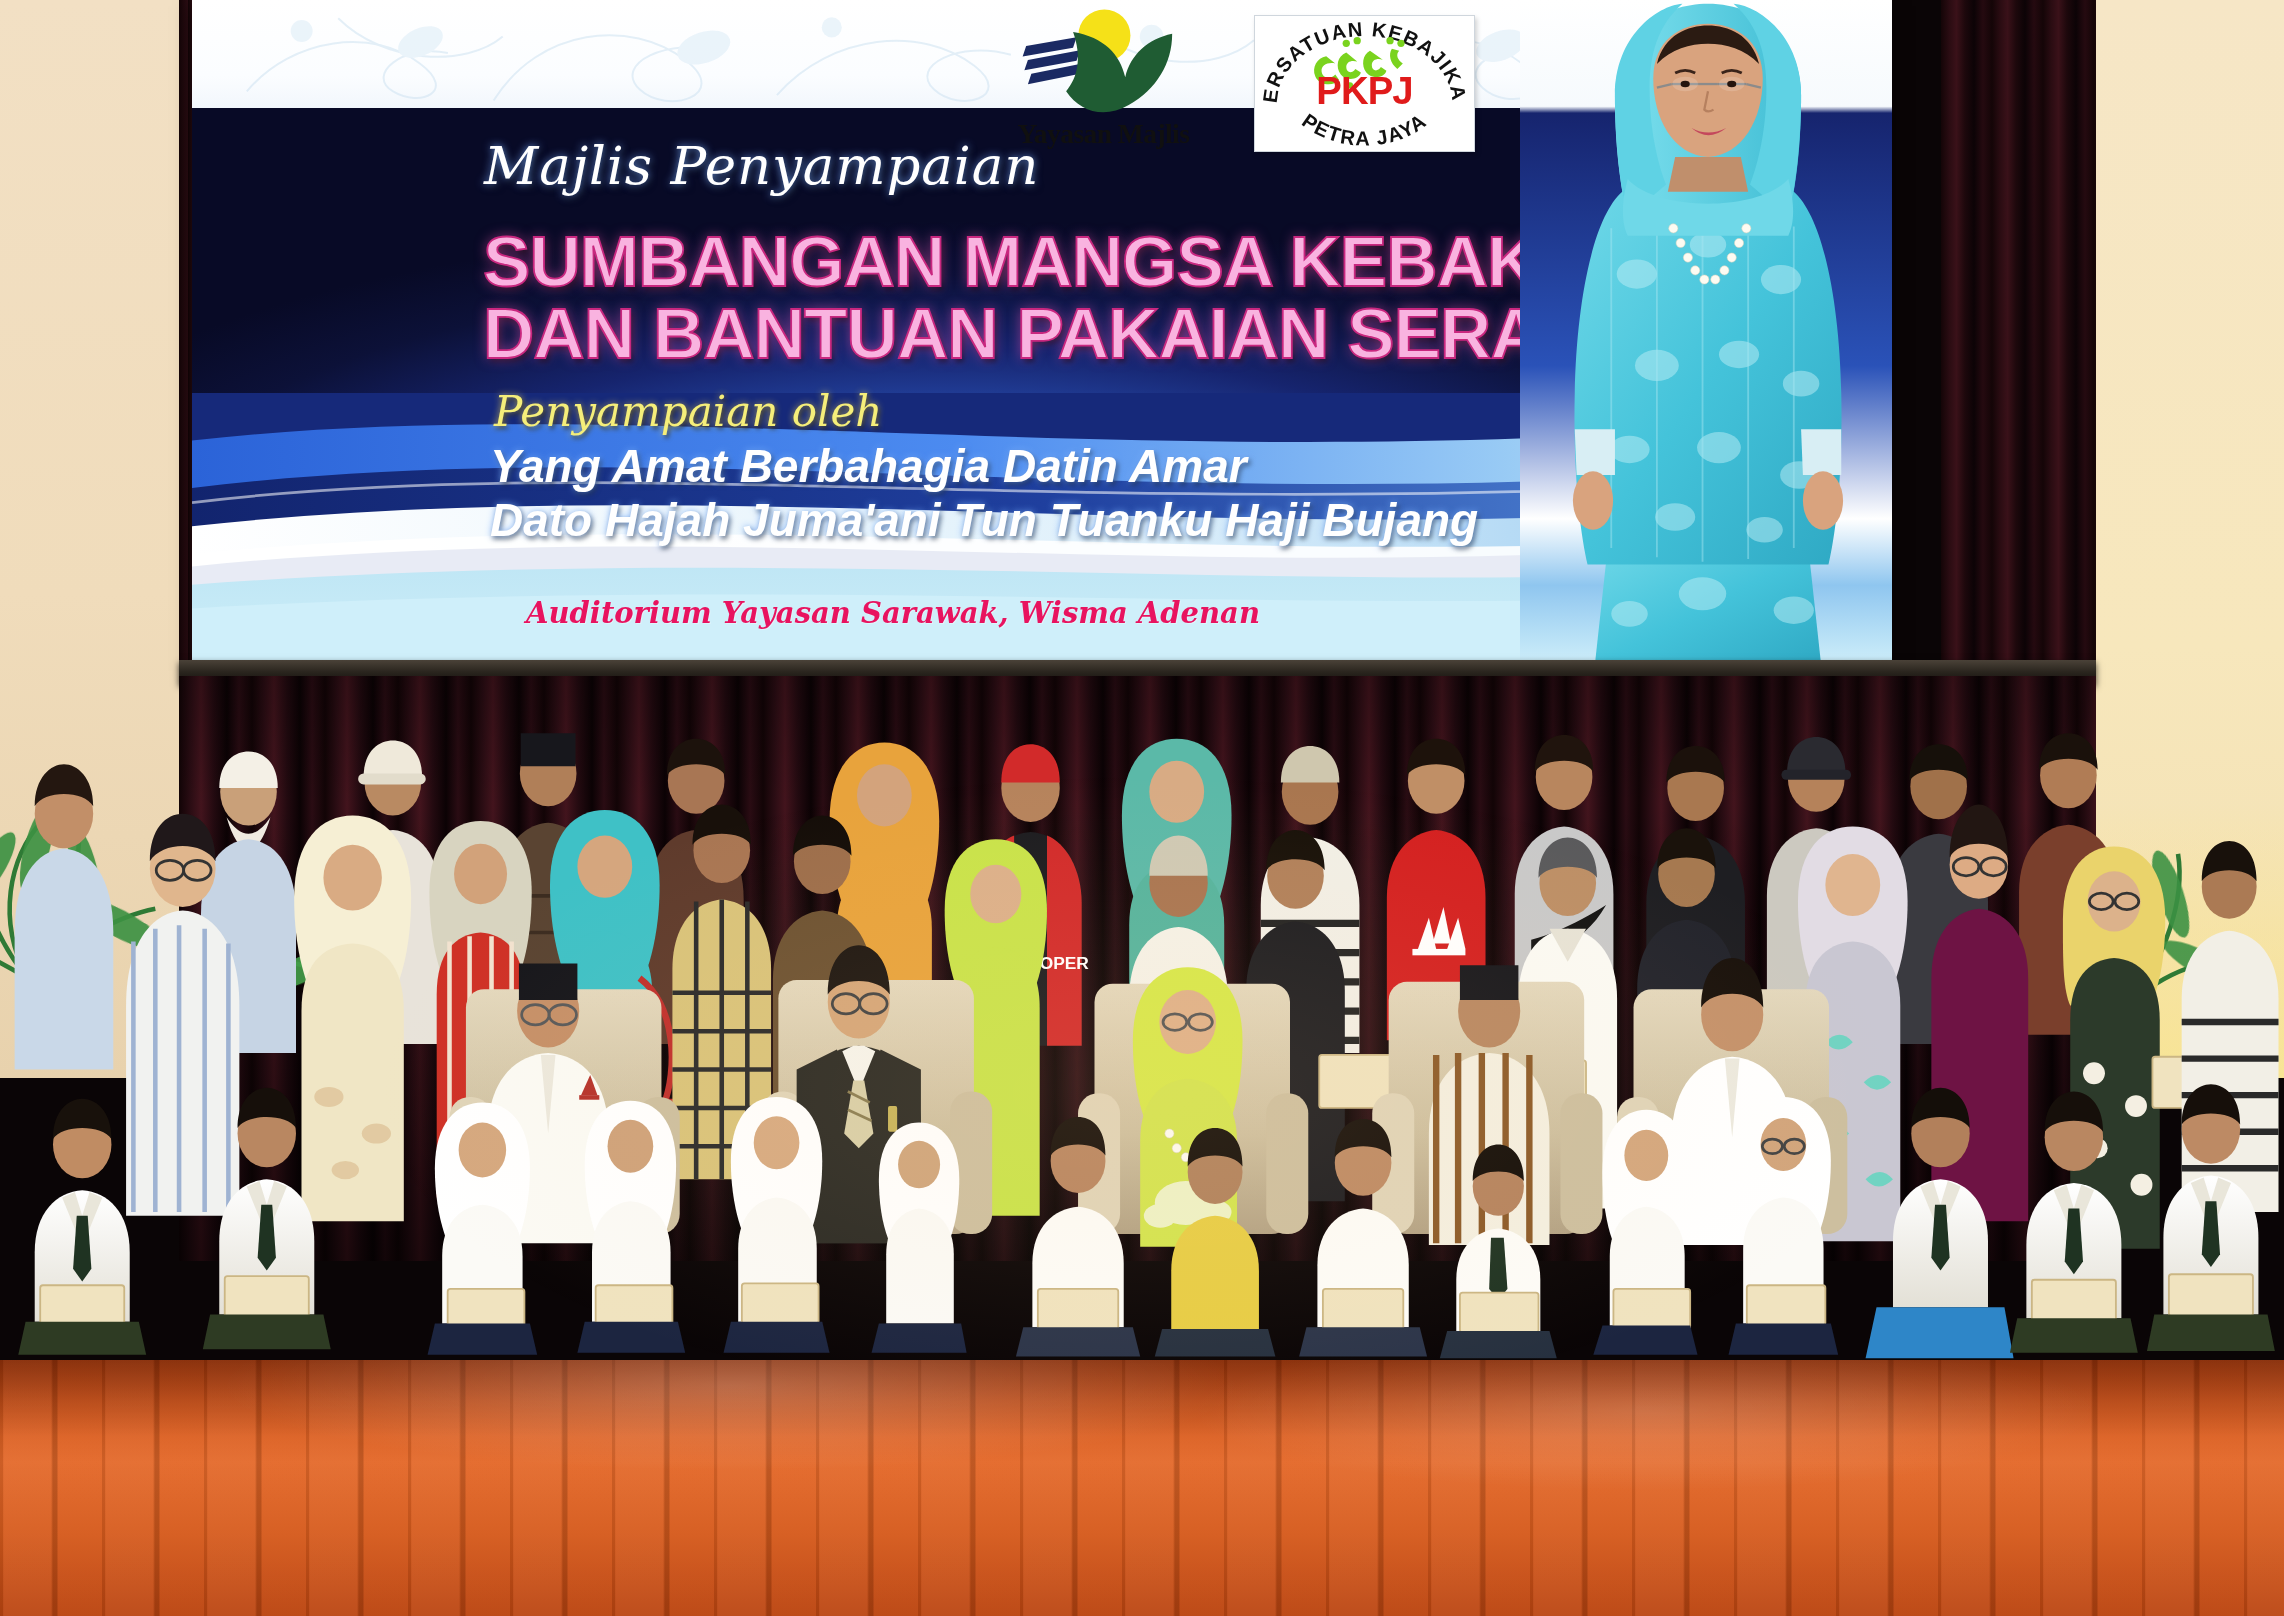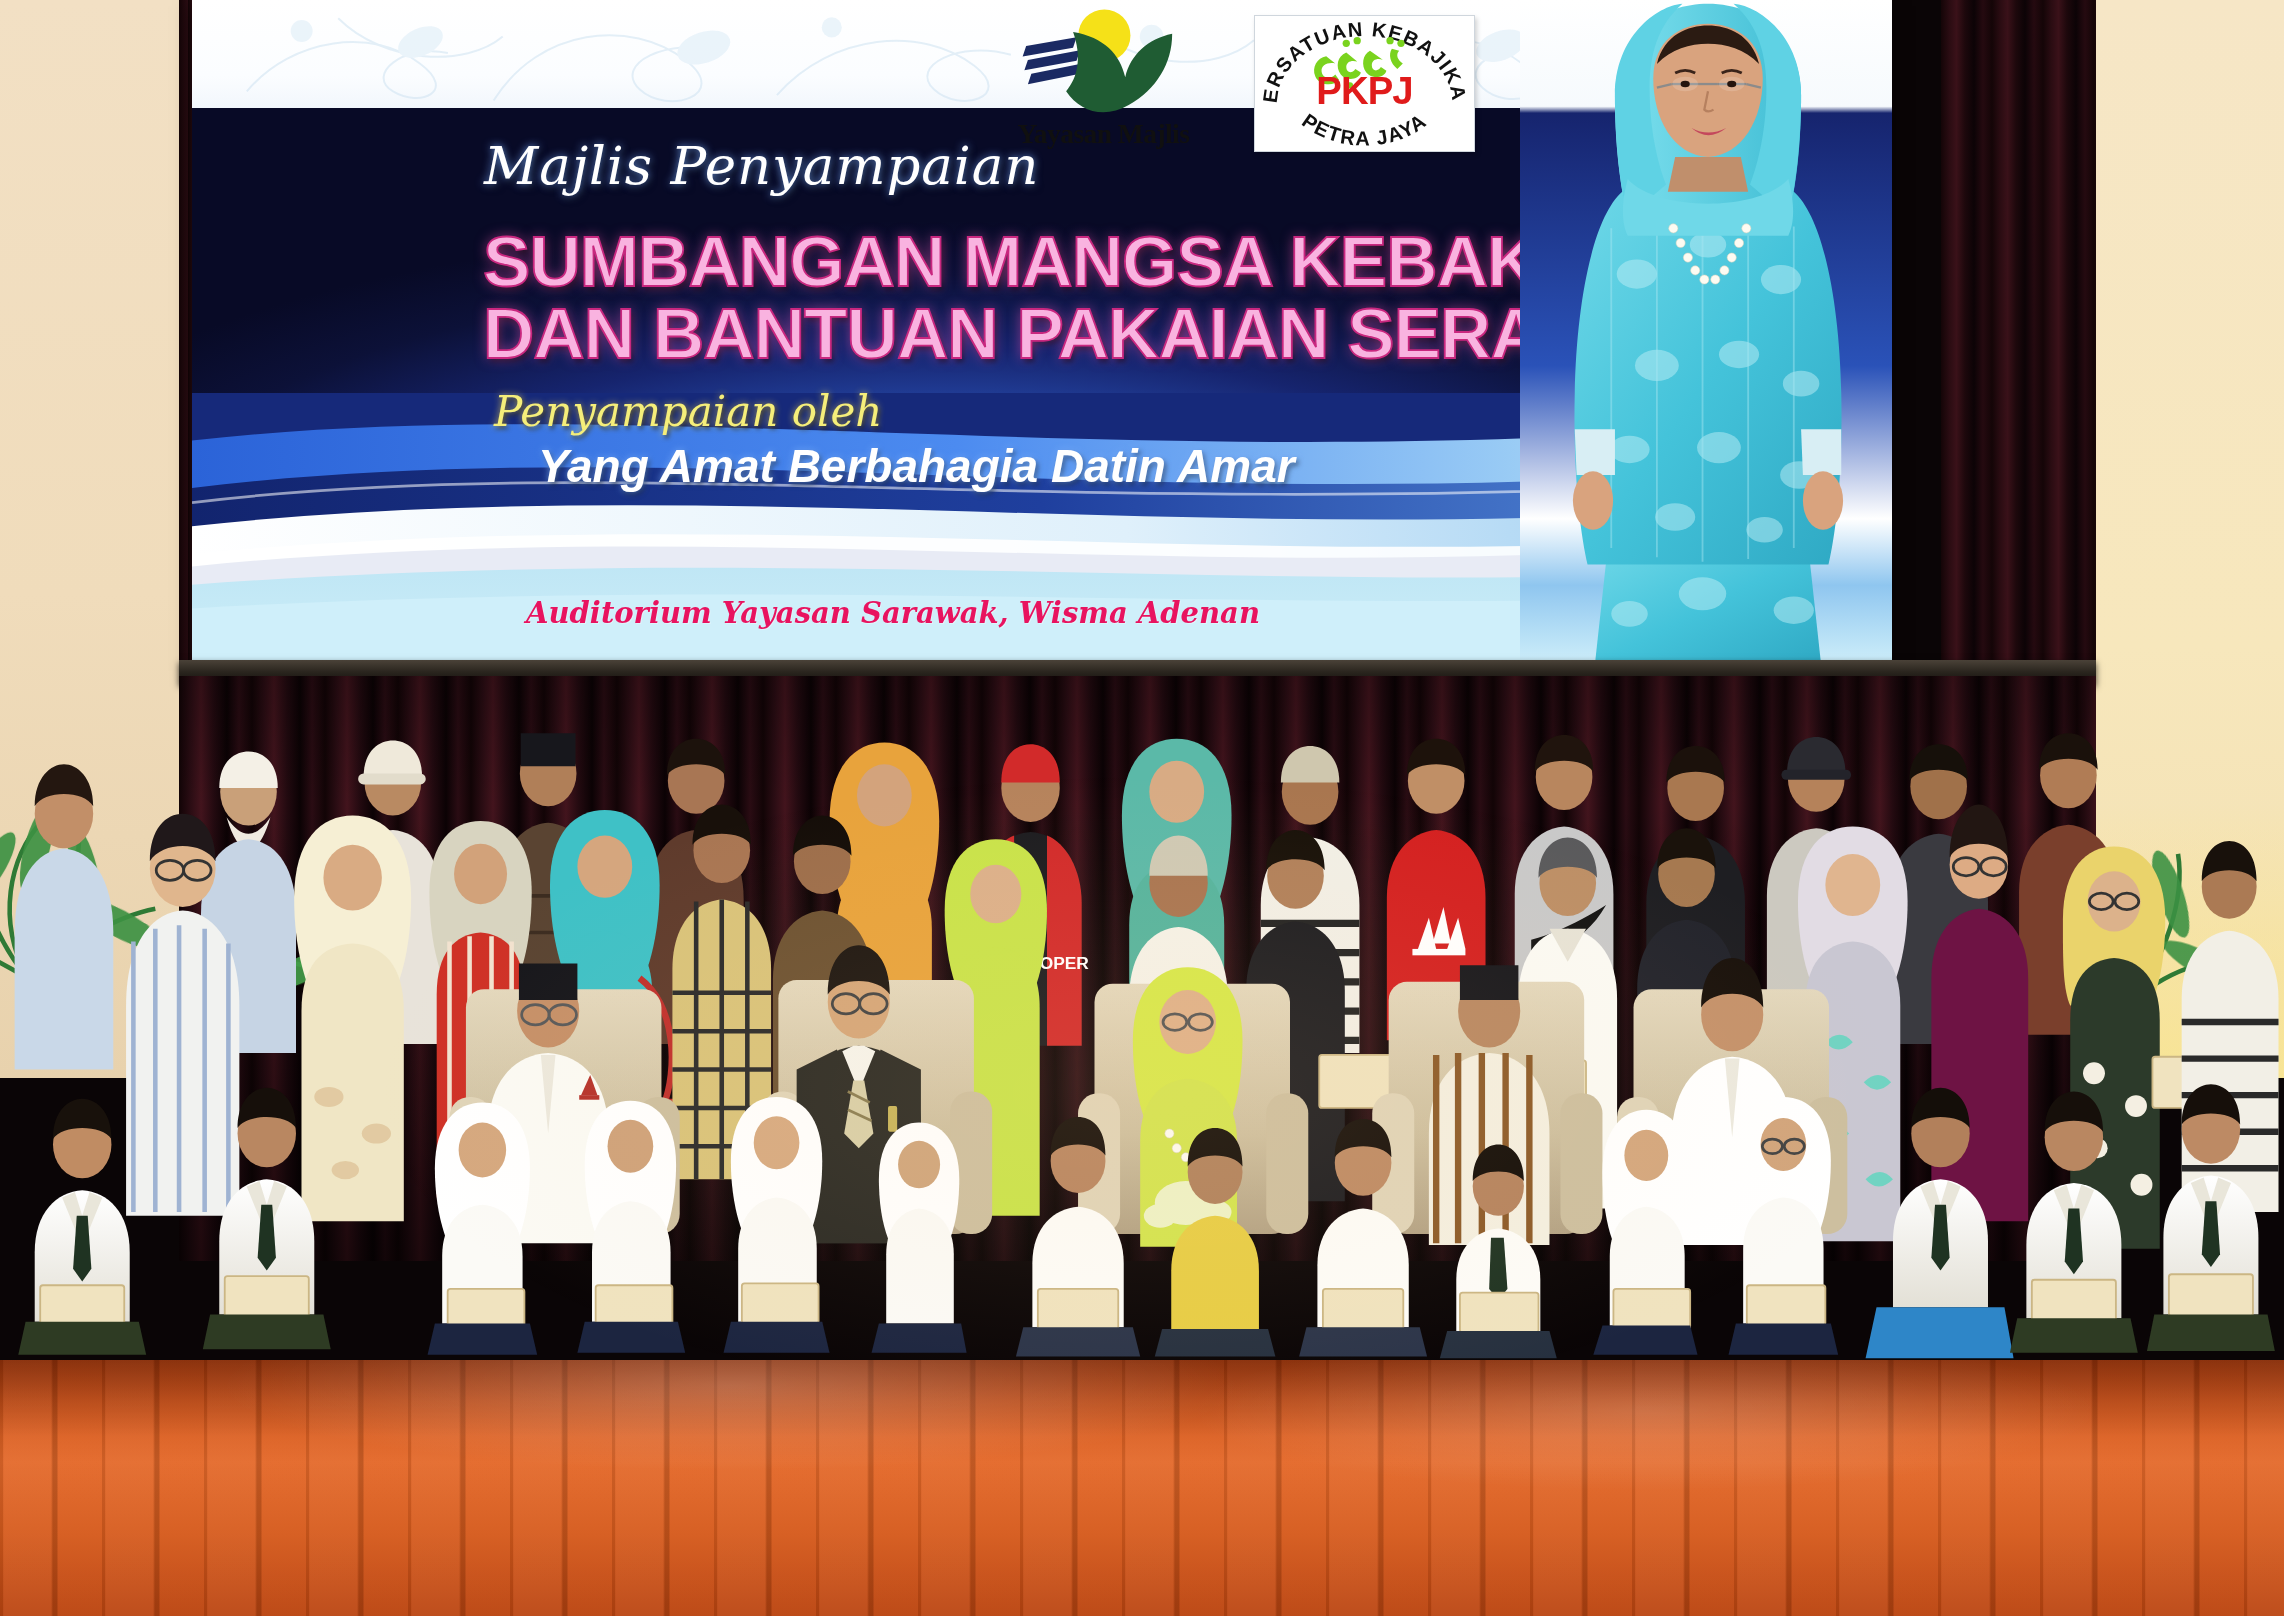--- a/index.html
+++ b/index.html
@@ -61,21 +61,21 @@
   .b-main{position:absolute;left:291px;font-family:"Liberation Sans",sans-serif;font-weight:bold;
     font-size:71px;line-height:.95;color:#f9b3e0;letter-spacing:-0.9px;white-space:nowrap;
     -webkit-text-stroke:1.8px #c9277f;
     text-shadow:0 0 12.8px rgba(255,90,190,.55),2.7px 3.7px 5.5px rgba(0,0,0,.55);}
   .b-main.l1{top:228px;}
   .b-main.l2{top:300px;}
   .b-sub-script{position:absolute;left:302px;top:387px;font-family:"DejaVu Serif",serif;font-style:italic;
     font-size:42px;color:#f5ee7a;text-shadow:0 0 7.3px rgba(255,230,90,.7),1.8px 2.7px 4.6px rgba(0,0,0,.6);white-space:nowrap;}
   .b-name{position:absolute;left:298px;font-family:"Liberation Sans",sans-serif;font-weight:bold;
     font-style:italic;font-size:46px;color:#fff;white-space:nowrap;
-    text-shadow:0 0 7.3px rgba(120,175,255,.8),1.8px 2.7px 5.5px rgba(0,0,0,.55);margin-left:48px;}
+    text-shadow:0 0 7.3px rgba(120,175,255,.8),1.8px 2.7px 5.5px rgba(0,0,0,.55);}
   .b-name.n1{top:439px;}
   .b-name.n2{top:493px;}
   .b-venue{position:absolute;left:302px;top:596px;font-family:"DejaVu Serif",serif;
     font-weight:bold;font-style:italic;font-size:29px;color:#e8135f;white-space:nowrap;
     text-shadow:0.9px 0.9px 0 rgba(255,255,255,.35);margin-left:32px;}
 
   
   .logo-ys{position:absolute;left:788px;top:5.5px;width:247px;height:146px;}
   .logo-ys .lbl{position:absolute;left:0;bottom:1.8px;width:100%;text-align:center;
     font-family:"Liberation Serif",serif;font-weight:bold;font-size:27.4px;color:#101010;letter-spacing:-0.5px;}
@@ -183,20 +183,21 @@
         <path d="M0 236 C700 196 1280 252 1860 214 L1860 298 L0 298 Z" fill="#cfeffa"></path>
         <path d="M0 120 C500 60 1000 150 1860 88" stroke="#ffffff" stroke-width="3" fill="none" opacity=".55"></path>
       </svg>
     </div>
 
     <div class="b-script">Majlis Penyampaian</div>
     <div class="b-main l1">SUMBANGAN MANGSA KEBAKARAN</div>
     <div class="b-main l2">DAN BANTUAN PAKAIAN SERAGAM</div>
     <div class="b-sub-script">Penyampaian oleh</div>
     <div class="b-name n1">Yang Amat Berbahagia Datin Amar</div>
+    <div class="b-name n2">Dato Hajah Juma'ani Tun Tuanku Haji Bujang</div>
     <div class="b-venue">Auditorium Yayasan Sarawak, Wisma Adenan</div>
 
     <div class="logo-ys">
       <svg viewBox="0 0 270 130" style="position:absolute;left:0;top:0;width:247px;height:113px">
         <circle cx="136" cy="34" r="30" fill="#f5e118"></circle>
         <g fill="#1b2a63">
           <path d="M46 46 L104 36 L100 48 L42 58 Z"></path>
           <path d="M48 62 L108 51 L104 63 L44 74 Z"></path>
           <path d="M52 78 L112 66 L108 78 L48 90 Z"></path>
           <path d="M132 88 L162 82 L159 93 L129 99 Z"></path>

